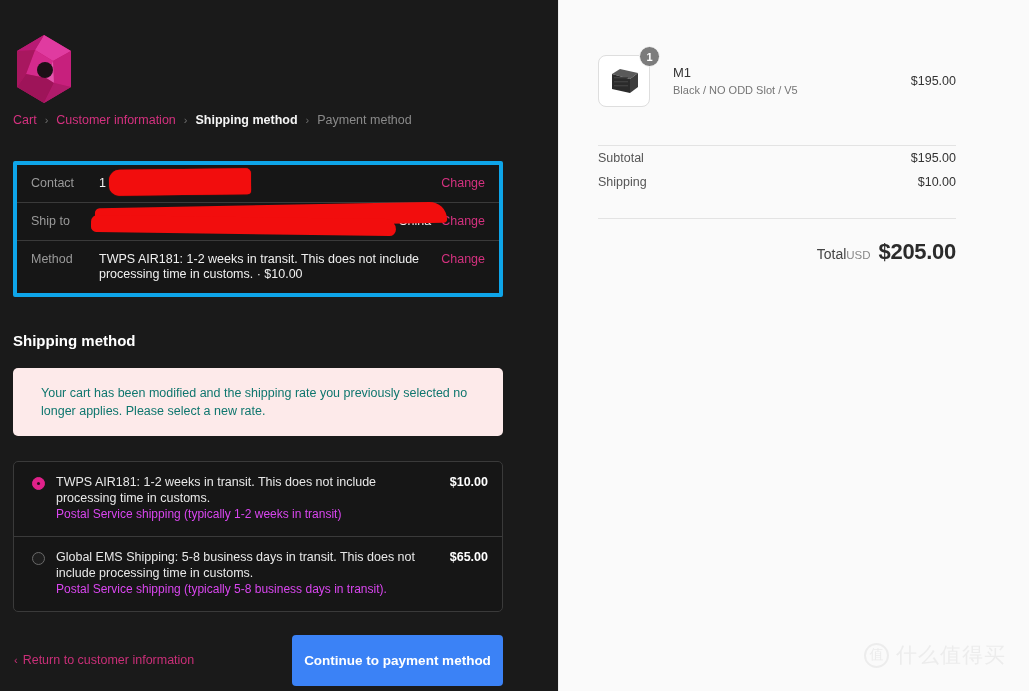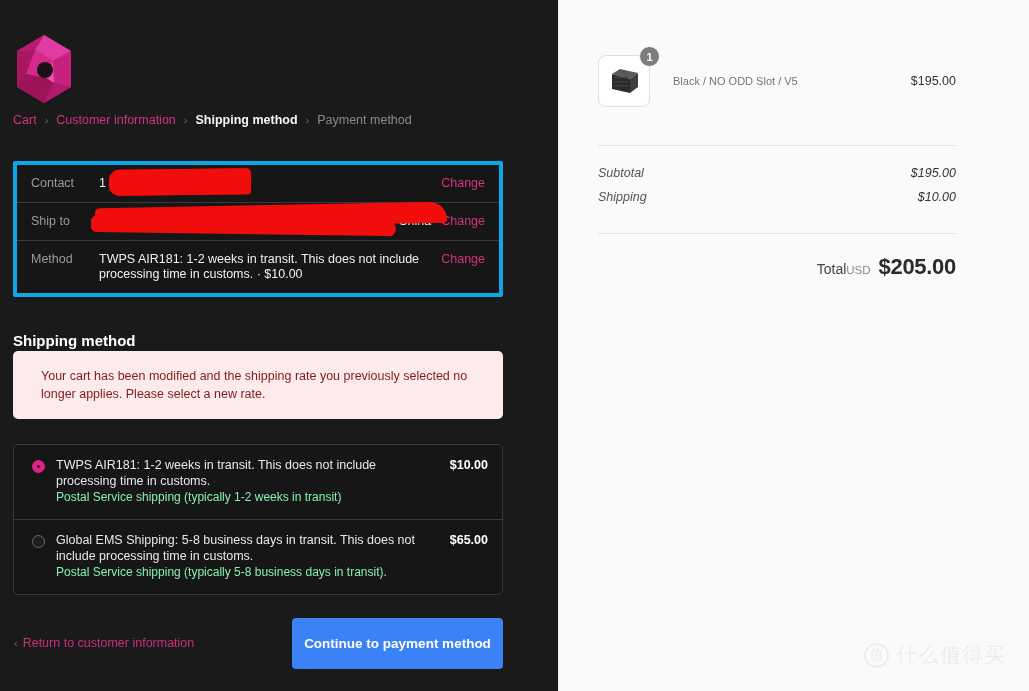--- a/index.html
+++ b/index.html
@@ -135,25 +135,25 @@
   .section-title {
     color: #ffffff;
     font-size: 15px;
     font-weight: bold;
     margin-top: 35px;
     margin-bottom: 0;
   }
 
   
   .notice {
-    margin-top: 2px;
+    margin-top: 19px;
     background: #fdeaea;
     border-radius: 5px;
     padding: 16px 24px 16px 28px;
-    color: #7f1d1d;
+    color: #0f766e;
     font-size: 12.5px;
     line-height: 18px;
     min-height: 58px;
   }
 
   
   .options {
     margin-top: 25px;
     border: 1px solid #3a3a3a;
     border-radius: 5px;
@@ -192,21 +192,21 @@
     background: #2a0a1c;
     border-radius: 50%;
   }
   .option-text { flex: 1 1 auto; padding-right: 12px; }
   .option-title {
     color: #e8e8e8;
     font-size: 12.5px;
     line-height: 15.5px;
   }
   .option-sub {
-    color: #86efac;
+    color: #d946ef;
     font-size: 12px;
     line-height: 15px;
     margin-top: 1px;
   }
   .option-price {
     color: #ffffff;
     font-size: 12.5px;
     font-weight: bold;
     flex: 0 0 auto;
     white-space: nowrap;
@@ -318,21 +318,21 @@
     color: #333333;
     font-size: 12.5px;
     flex: 0 0 auto;
     white-space: nowrap;
   }
   .hr {
     border: none;
     border-top: 1px solid #e3e3e3;
     margin: 28px 0 0 0;
   }
-  .totals { margin-top: 20px; font-style: italic; }
+  .totals { margin-top: 5px; }
   .total-row {
     display: flex;
     justify-content: space-between;
     align-items: baseline;
     font-size: 12.5px;
     color: #555555;
     height: 24px;
   }
   .total-row .val { color: #333333; }
   .grand-row {
@@ -490,20 +490,21 @@
               <polygon points="6,9 24,14 24,28 6,24" fill="#2b2b2b"></polygon>
               <polygon points="24,14 32,8 32,22 24,28" fill="#3d3d3d"></polygon>
               <rect x="8" y="12" width="14" height="1.4" fill="#404040"></rect>
               <rect x="8" y="16" width="14" height="1.4" fill="#404040"></rect>
               <rect x="8" y="20" width="14" height="1.4" fill="#404040"></rect>
             </svg>
           </div>
           <div class="qty-badge">1</div>
         </div>
         <div class="item-info">
+          <div class="item-title">M1</div>
           <div class="item-variant">Black / NO ODD Slot / V5</div>
         </div>
         <div class="item-price">$195.00</div>
       </div>
 
       <hr class="hr">
 
       <div class="totals">
         <div class="total-row">
           <span>Subtotal</span>

